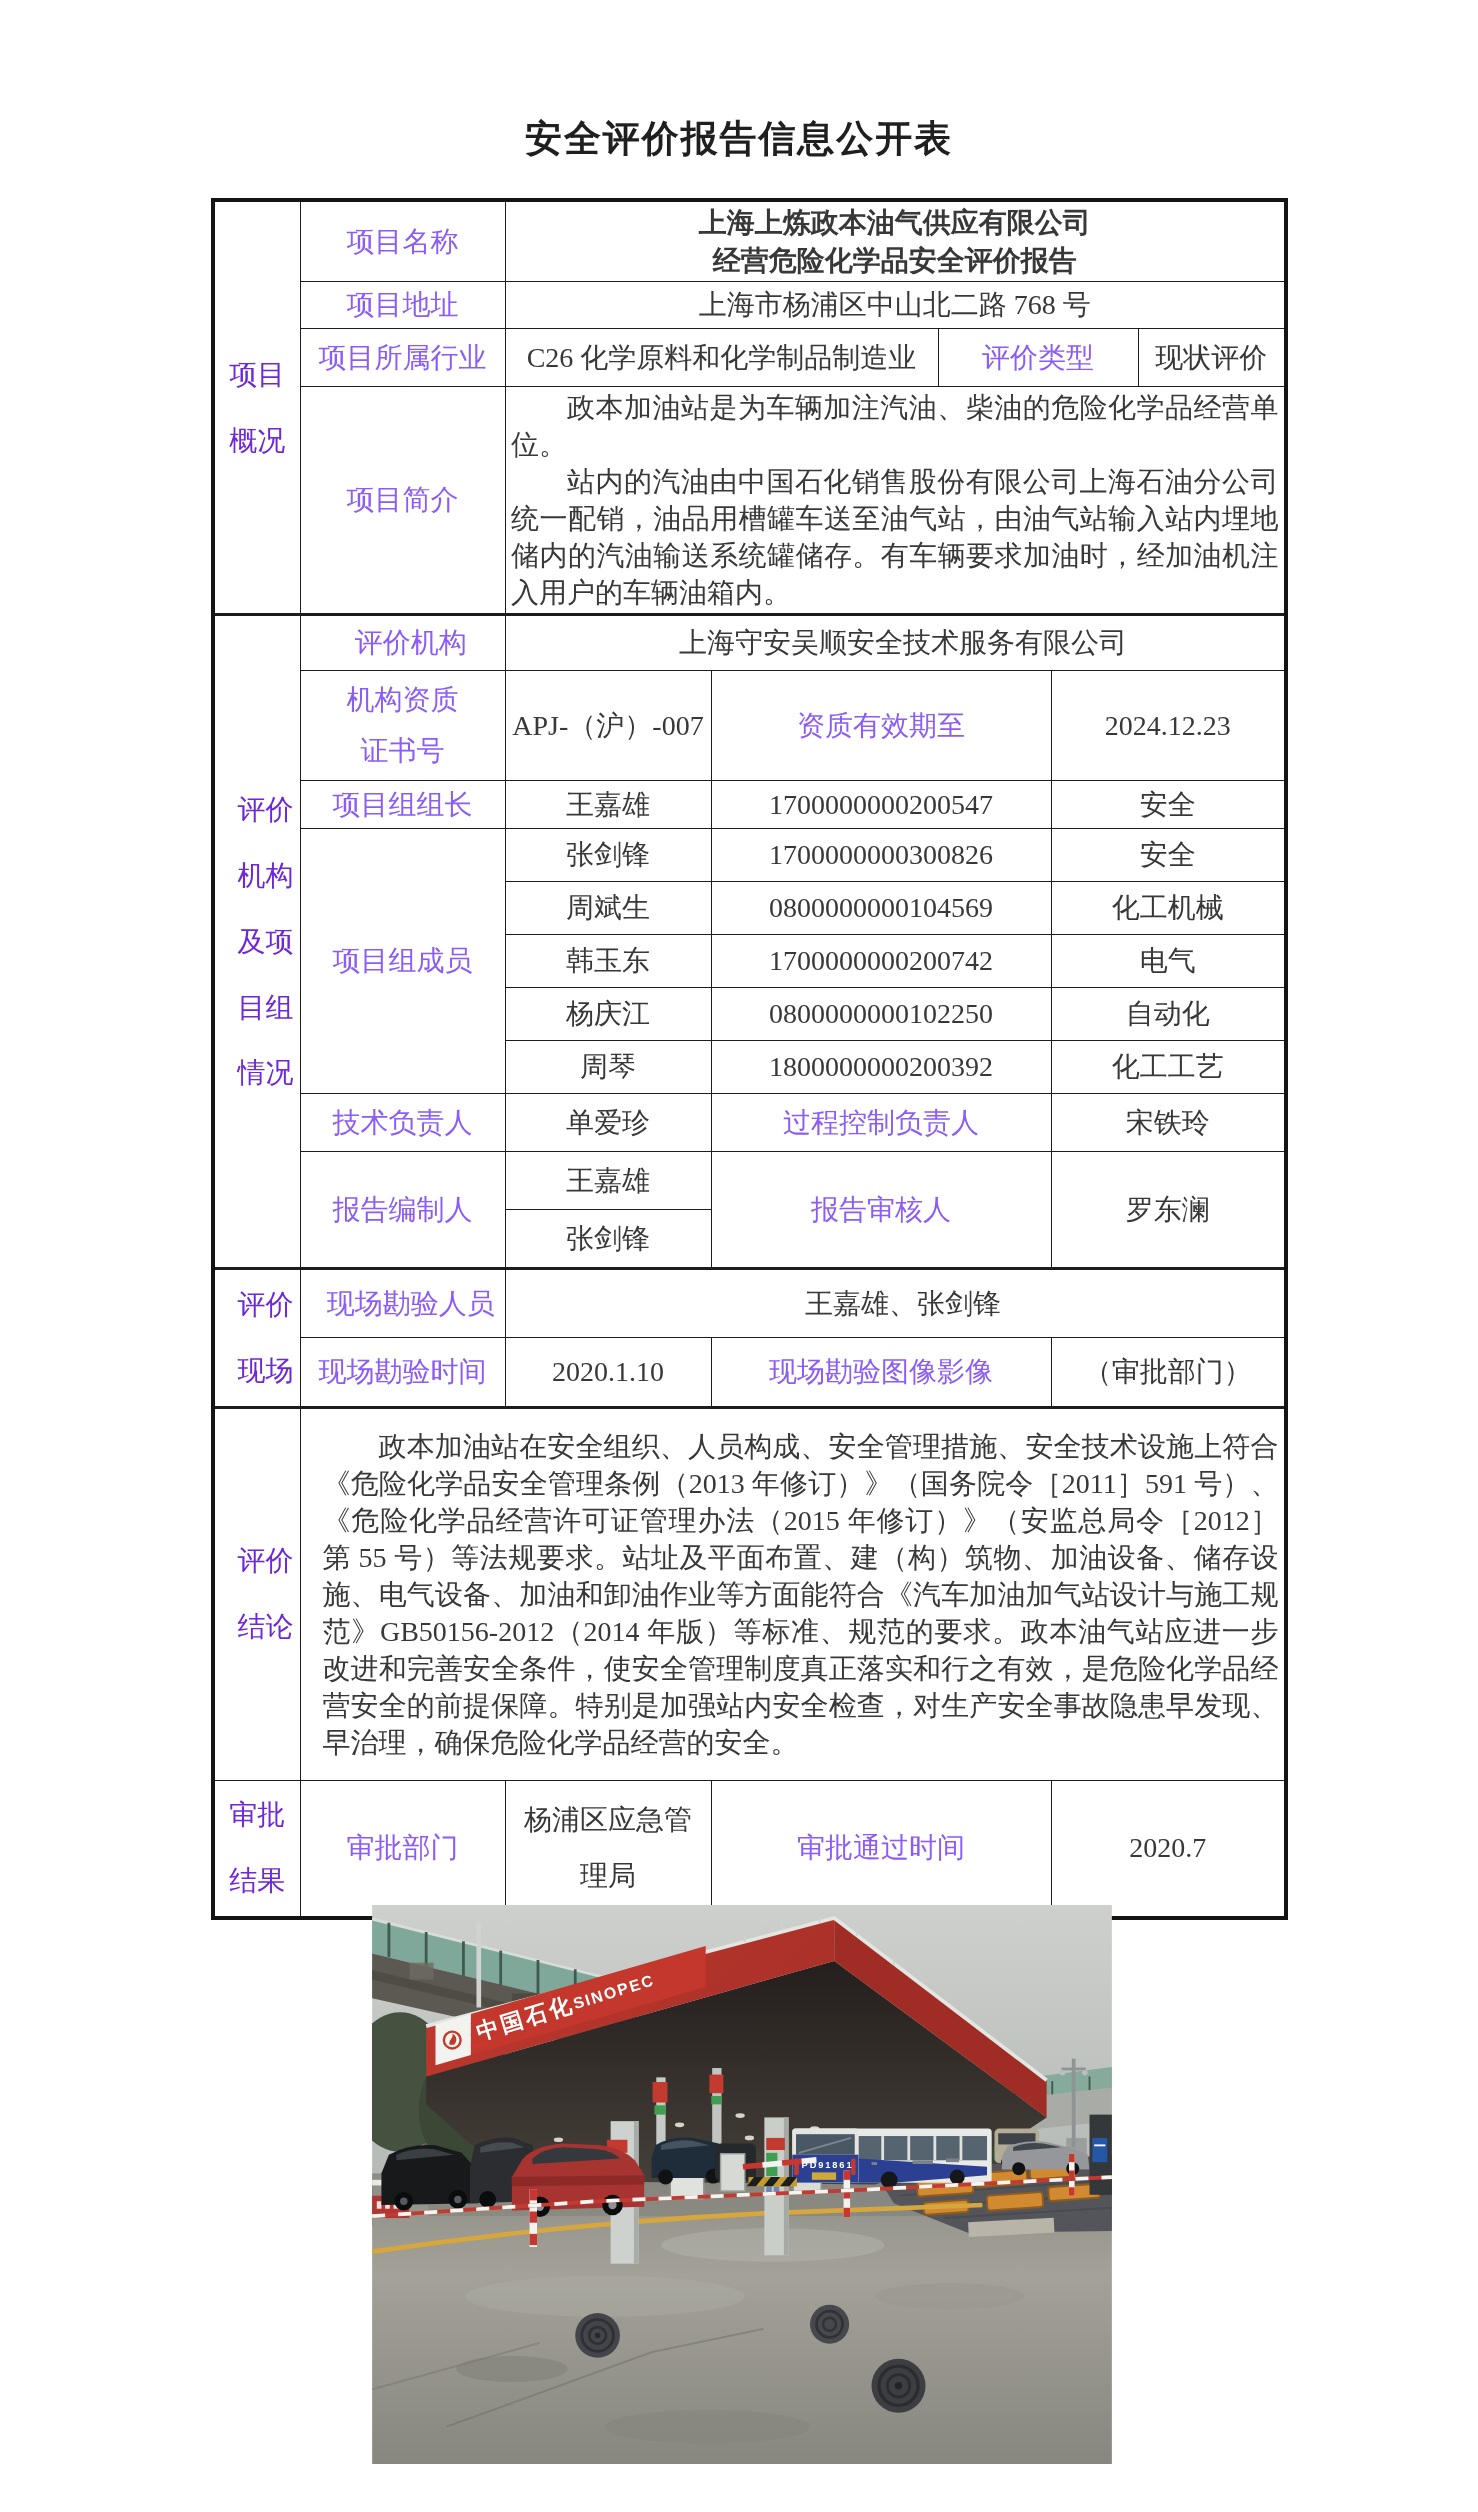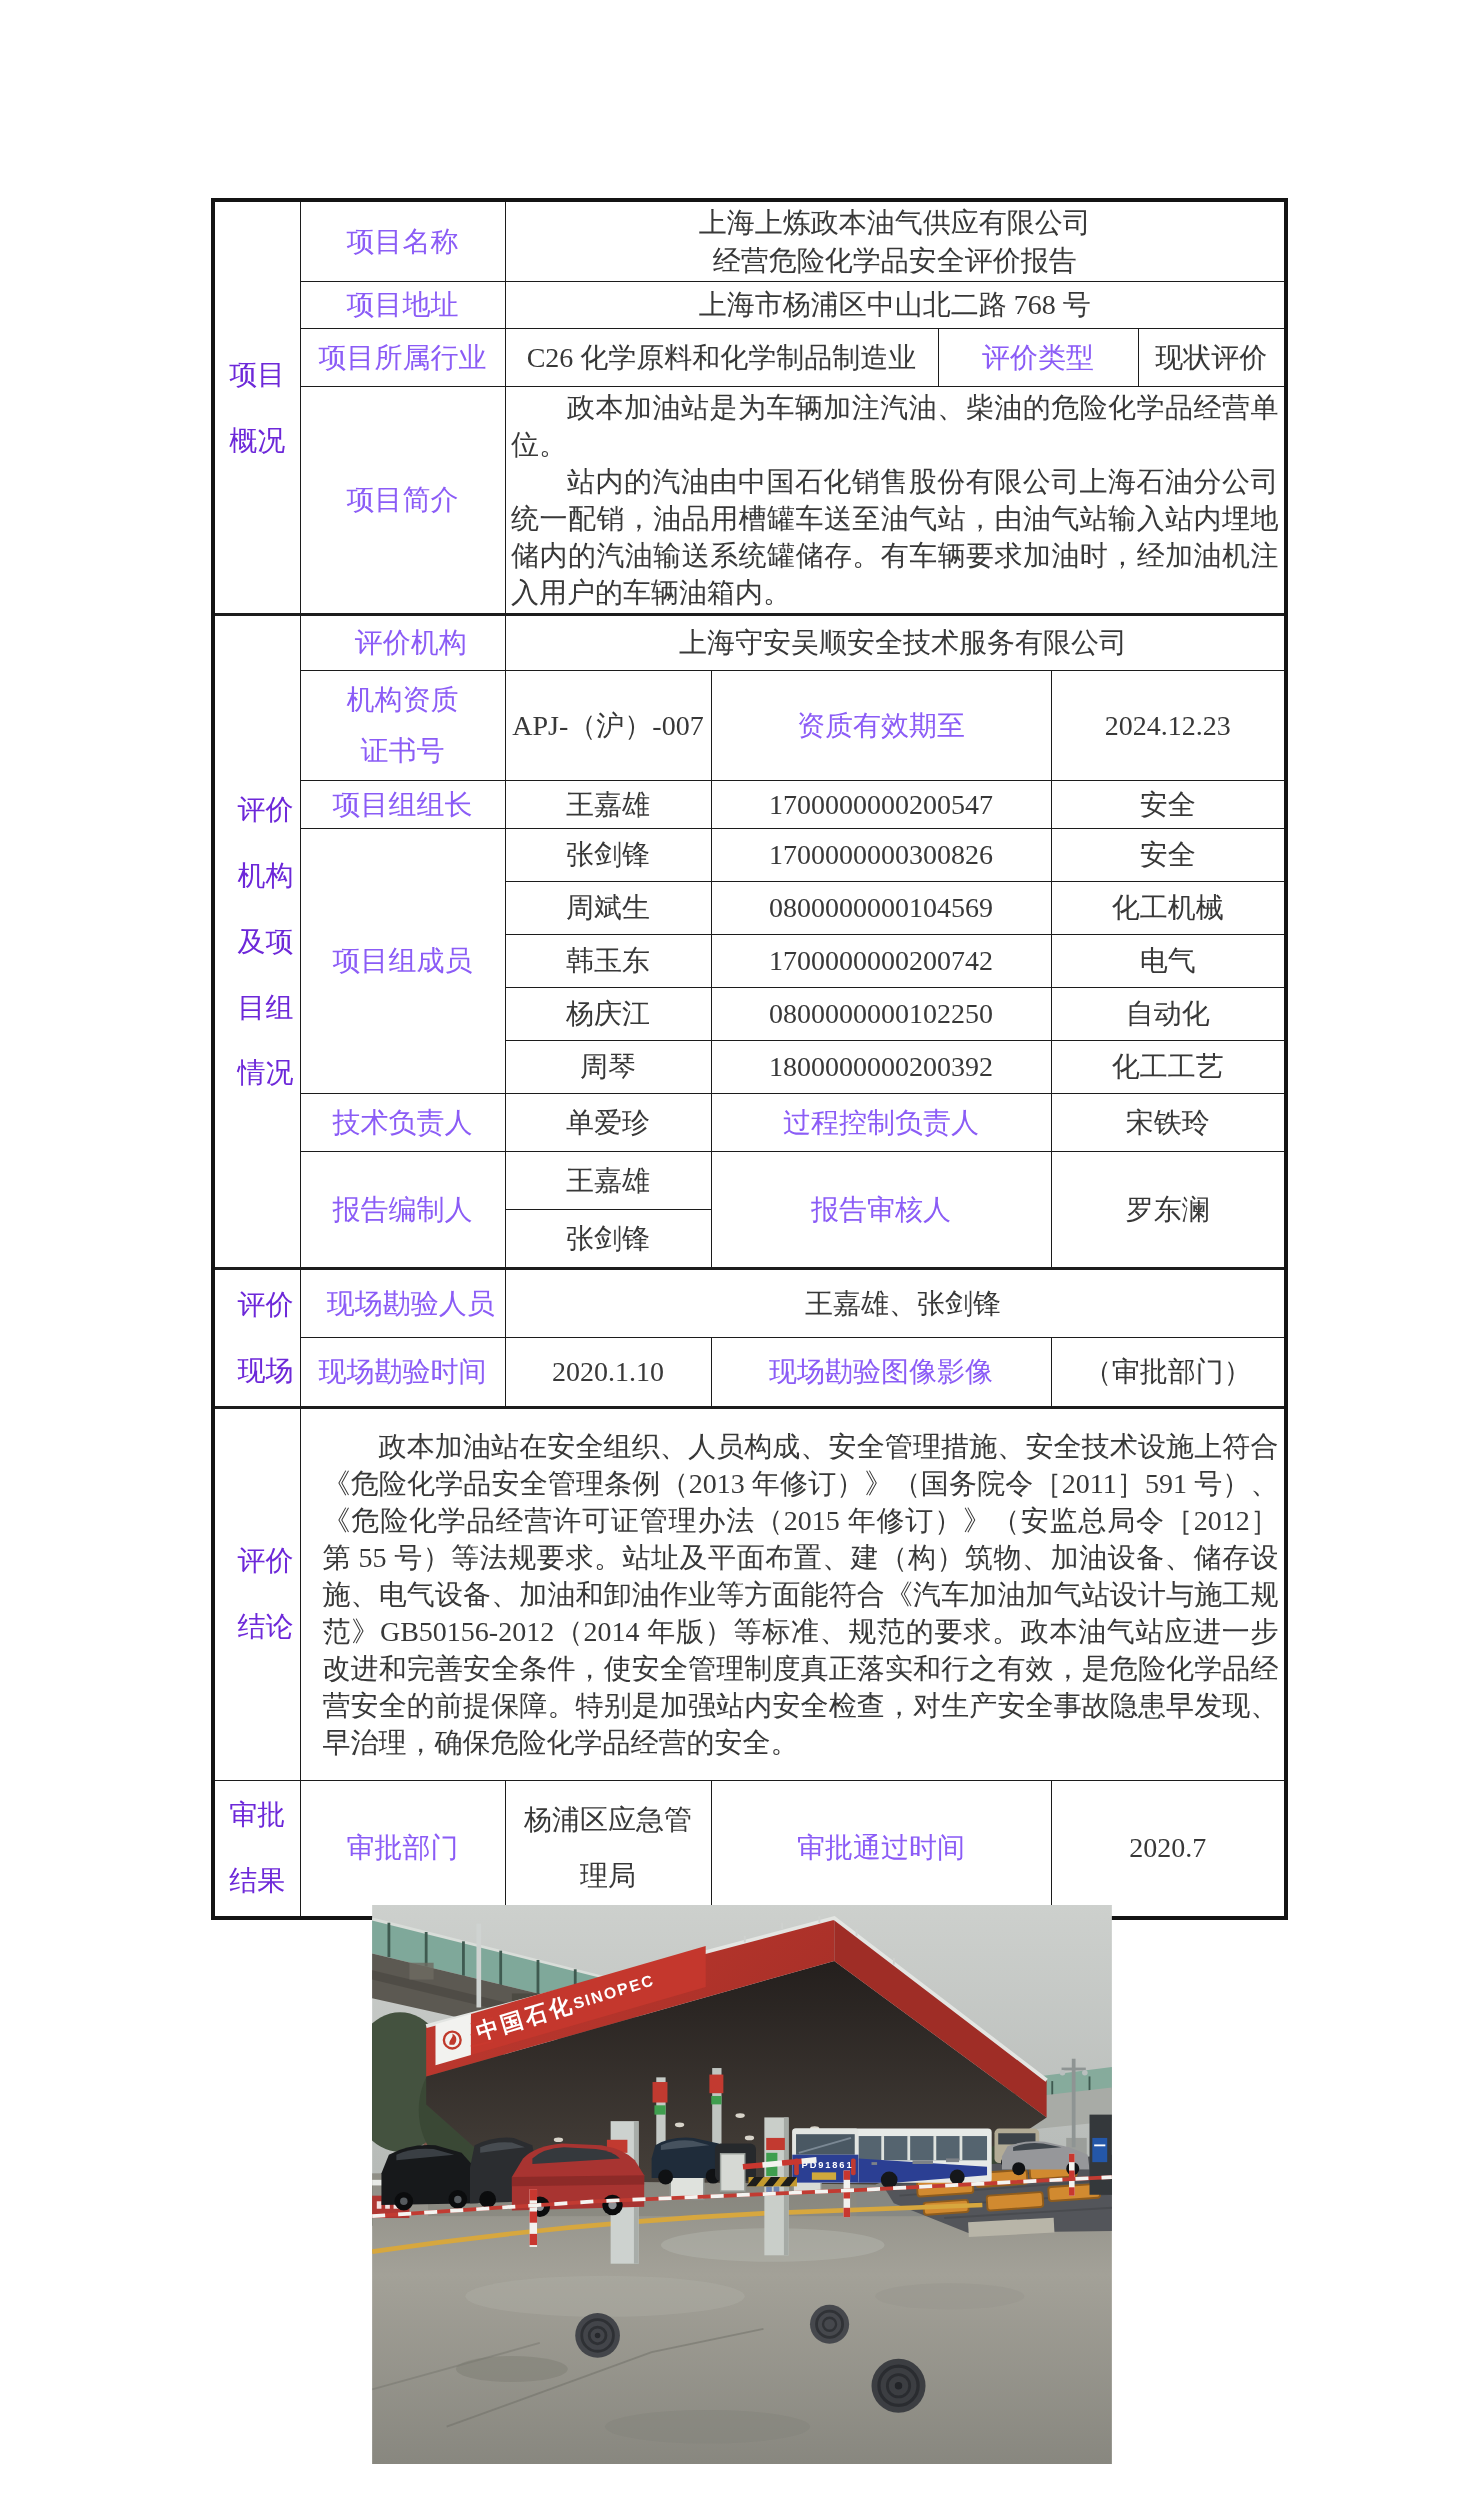--- a/index.html
+++ b/index.html
@@ -12,32 +12,33 @@
   table.info td{border:1.9px solid #1c1c1c;font-size:28px;vertical-align:middle;
                 padding:1.9px 5.6px;overflow:hidden;}
   tr.sec > td{border-top-width:3.7px;padding-left:22px;}
   td.group{text-align:center;line-height:2.35;word-break:break-all;padding:0 13px;color:#6d28d9;}
   td.lbl{text-align:center;color:#8b5cf6;}
   td.val{text-align:center;}
   td.txt{text-align:justify;line-height:37px;padding:3.7px 9.3px;}
   .para{text-indent:2em;}
   .blockw4{display:block;width:4.6em;margin:0 auto;word-break:break-all;line-height:1.8;}
   .blockw6{display:block;width:6.4em;margin:0 auto;word-break:break-all;line-height:1.7;text-align:center;}
-  .twoline{line-height:1.35;}
+  .twoline{line-height:1.35;font-weight:bold;}
   .h84{height:78px}.h50{height:47px}.h62{height:58px}.h238{height:222px}.h60{height:56px}
   .h118{height:110px}.h52{height:48px}.h57{height:53px}.h63{height:59px}.h55{height:51px}
   .h400{height:373px}.h130{height:121px}
   .photo-wrap{position:absolute;left:372px;top:1905px;width:740px;height:559px;}
   .photo-wrap svg{display:block;}
 </style>
 </head>
 <body>
 
 <div class="page">
 
+  <div class="doc-title">安全评价报告信息公开表</div>
 
   <table class="info">
     <colgroup>
       <col style="width:87px">
         <col style="width:205px">
         <col style="width:206px">
       <col style="width:227px">
         <col style="width:113px">
         <col style="width:87px">
         <col style="width:148px">

